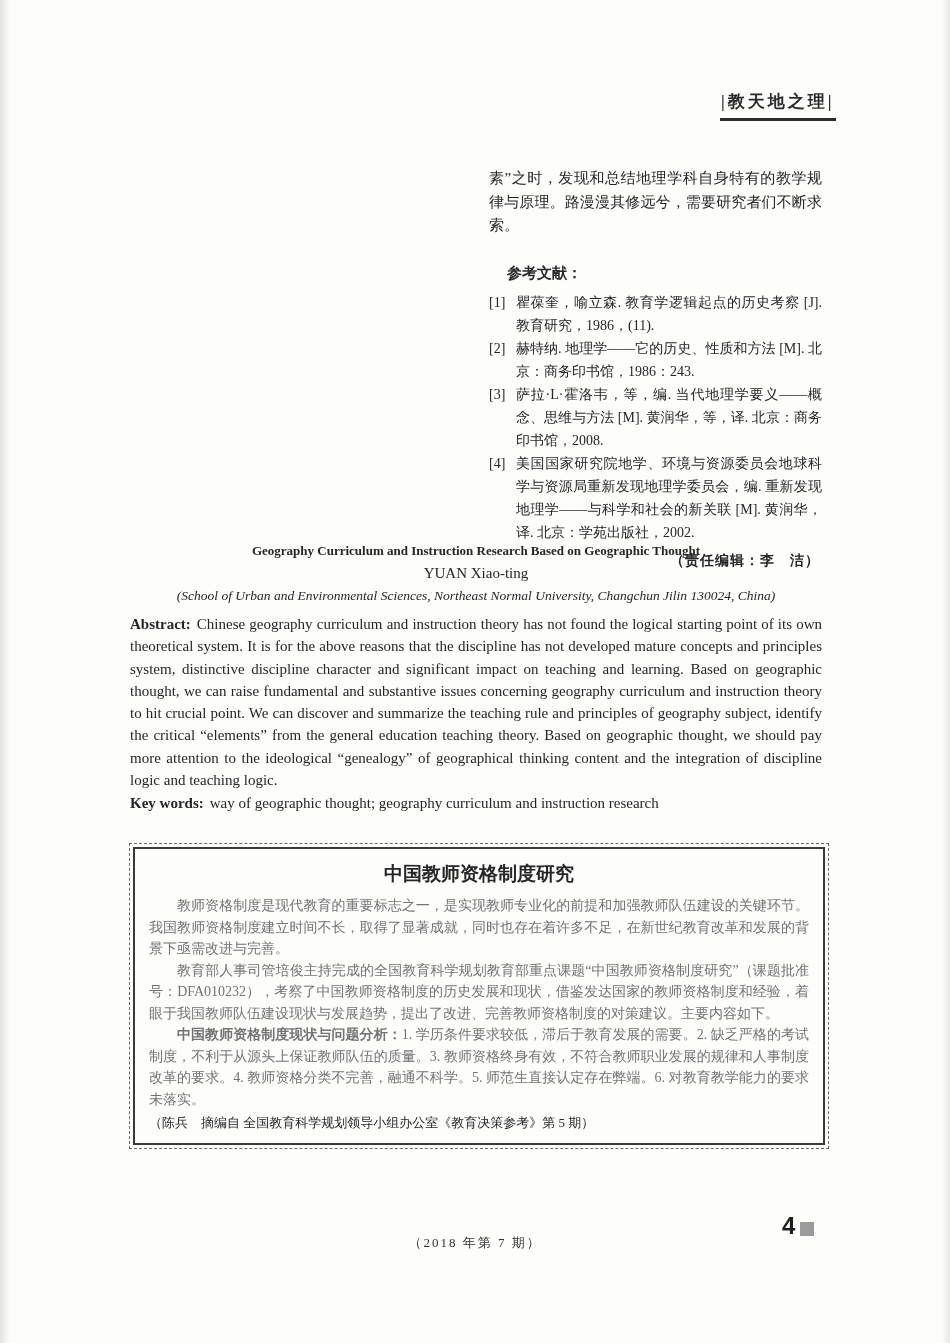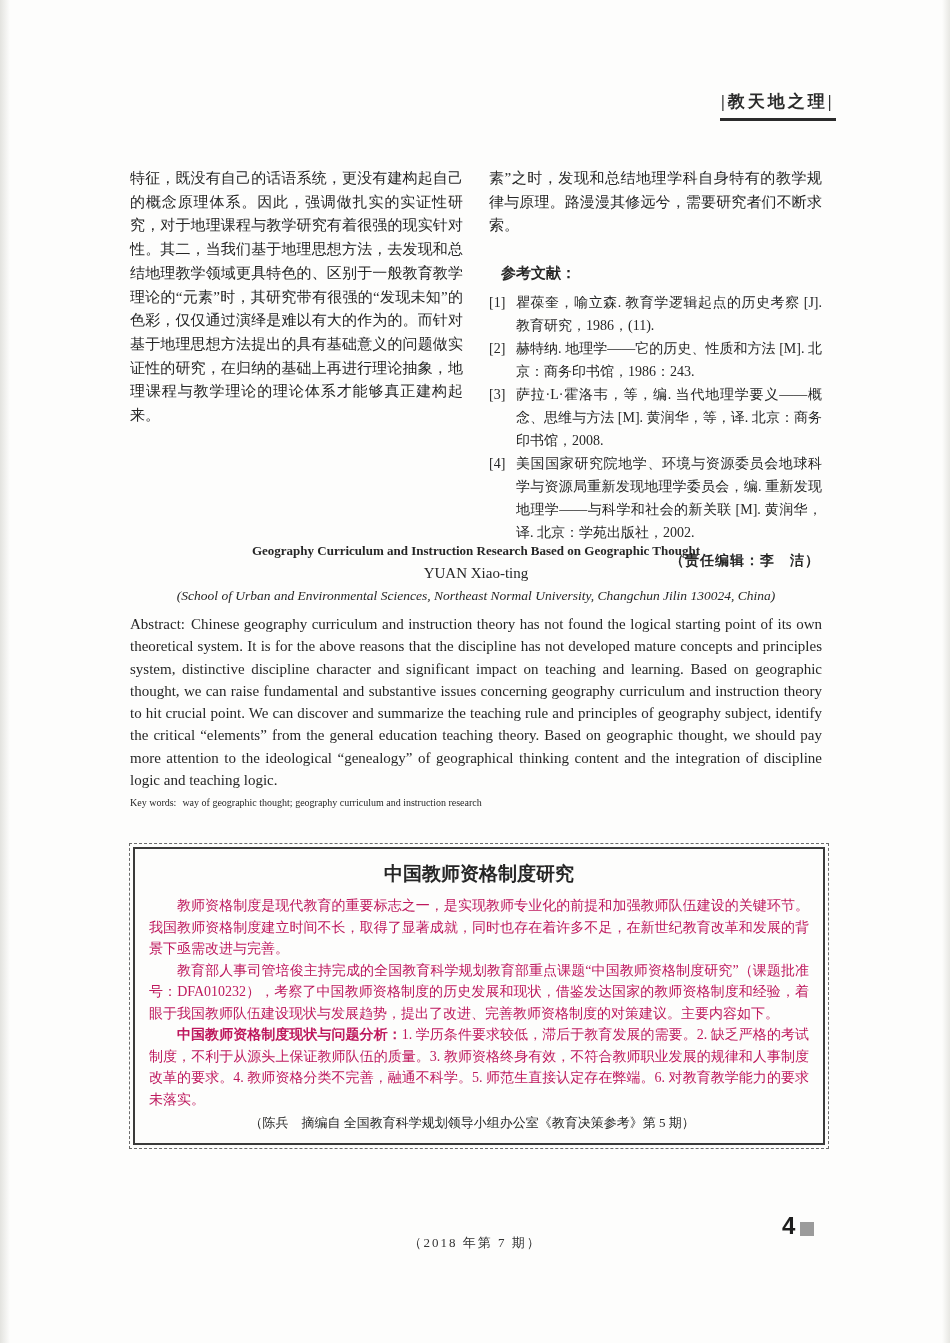--- a/index.html
+++ b/index.html
@@ -37,56 +37,56 @@
   }
   .col { width: 333px; }
   .col p {
     margin: 0; font-size: 15px; line-height: 23.7px;
     text-align: justify; color: #262626;
   }
   .col p.indent { text-indent: 2em; }
 
   .refs-heading {
     font-weight: bold; font-size: 15px;
-    margin: 26px 0 8px 12px;
+    margin: 26px 0 8px 18px;
   }
   ul.refs { list-style: none; margin: 0; padding: 0; }
   ul.refs li {
     position: relative; padding-left: 27px;
     font-size: 14px; line-height: 23px; text-align: justify;
   }
   ul.refs li .ref-label { position: absolute; left: 0; top: 0; }
   .editor-note {
     margin-top: 8px; text-align: right; font-weight: bold;
     font-size: 14px; padding-right: 2px; letter-spacing: 1px;
   }
 
   .english { position: absolute; top: 543px; left: 130px; width: 692px; }
   .en-title { text-align: center; font-weight: bold; font-size: 13px; margin: 0; }
   .en-author { text-align: center; font-size: 15px; margin-top: 6px; }
   .en-affil { text-align: center; font-style: italic; font-size: 13.5px; margin-top: 6px; }
   .abstract { margin-top: 9px; font-size: 15px; line-height: 22.3px; text-align: justify; }
-  .abs-label, .kw-label { font-weight: normal; margin-right: 6px; margin-top: 48px; }
-  .keywords { margin-top: 1px; font-size: 10px; line-height: 22.3px; }
+  .abs-label, .kw-label { font-weight: bold; margin-right: 6px; margin-top: 48px; }
+  .keywords { margin-top: 1px; font-size: 15px; line-height: 22.3px; }
 
   .notice-box {
     position: absolute; top: 847px; left: 133px; width: 660px;
     border: 2px solid #3a3a3a;
     outline: 1px dashed #6a6a6a;
     outline-offset: 3px;
     padding: 8px 14px 10px 14px;
     background: #fdfdfc;
   }
   .box-title { text-align: center; font-size: 19px; font-weight: bold; margin: 4px 0 8px 0; }
   .notice-box p {
     margin: 0; font-size: 14px; line-height: 21.5px;
-    text-indent: 2em; text-align: justify; color: #be185d;
+    text-indent: 2em; text-align: justify; color: #737373;
   }
   .notice-box p .lead { font-weight: bold; }
-  .box-source { margin-top: 2px; text-align: center; font-size: 13px; line-height: 21px; padding-right: 14px; }
+  .box-source { margin-top: 2px; text-align: left; font-size: 13px; line-height: 21px; padding-right: 14px; }
 
   .footer {
     position: absolute; top: 1234px; left: 0; width: 950px;
     text-align: center; font-size: 13px; letter-spacing: 2px; color: #333;
   }
   .pagenum {
     position: absolute; top: 1212px; left: 782px;
     display: flex; align-items: center;
     font-family: "Liberation Sans", "DejaVu Sans", sans-serif;
     font-size: 24px; font-weight: bold; color: #1d1d1d;
@@ -99,21 +99,20 @@
 </head>
 <body>
 
 <div class="scan-edge-left"></div>
 <div class="scan-edge-right"></div>
 
 <div class="header-tag">|教天地之理|</div>
 
 <div class="columns">
   <div class="col">
-    <p>特征，既没有自己的话语系统，更没有建构起自己的概念原理体系。因此，强调做扎实的实证性研究，对于地理课程与教学研究有着很强的现实针对性。其二，当我们基于地理思想方法，去发现和总结地理教学领域更具特色的、区别于一般教育教学理论的“元素”时，其研究带有很强的“发现未知”的色彩，仅仅通过演绎是难以有大的作为的。而针对基于地理思想方法提出的具有基础意义的问题做实证性的研究，在归纳的基础上再进行理论抽象，地理课程与教学理论的理论体系才能够真正建构起来。</p>
   </div>
   <div class="col">
     <p>素”之时，发现和总结地理学科自身特有的教学规律与原理。路漫漫其修远兮，需要研究者们不断求索。</p>
     <div class="refs-heading">参考文献：</div>
     <ul class="refs">
       <li>
         <span class="ref-label">[1]</span>
         <span>瞿葆奎，喻立森. 教育学逻辑起点的历史考察 [J]. 教育研究，1986，(11).</span>
       </li>
       <li>

